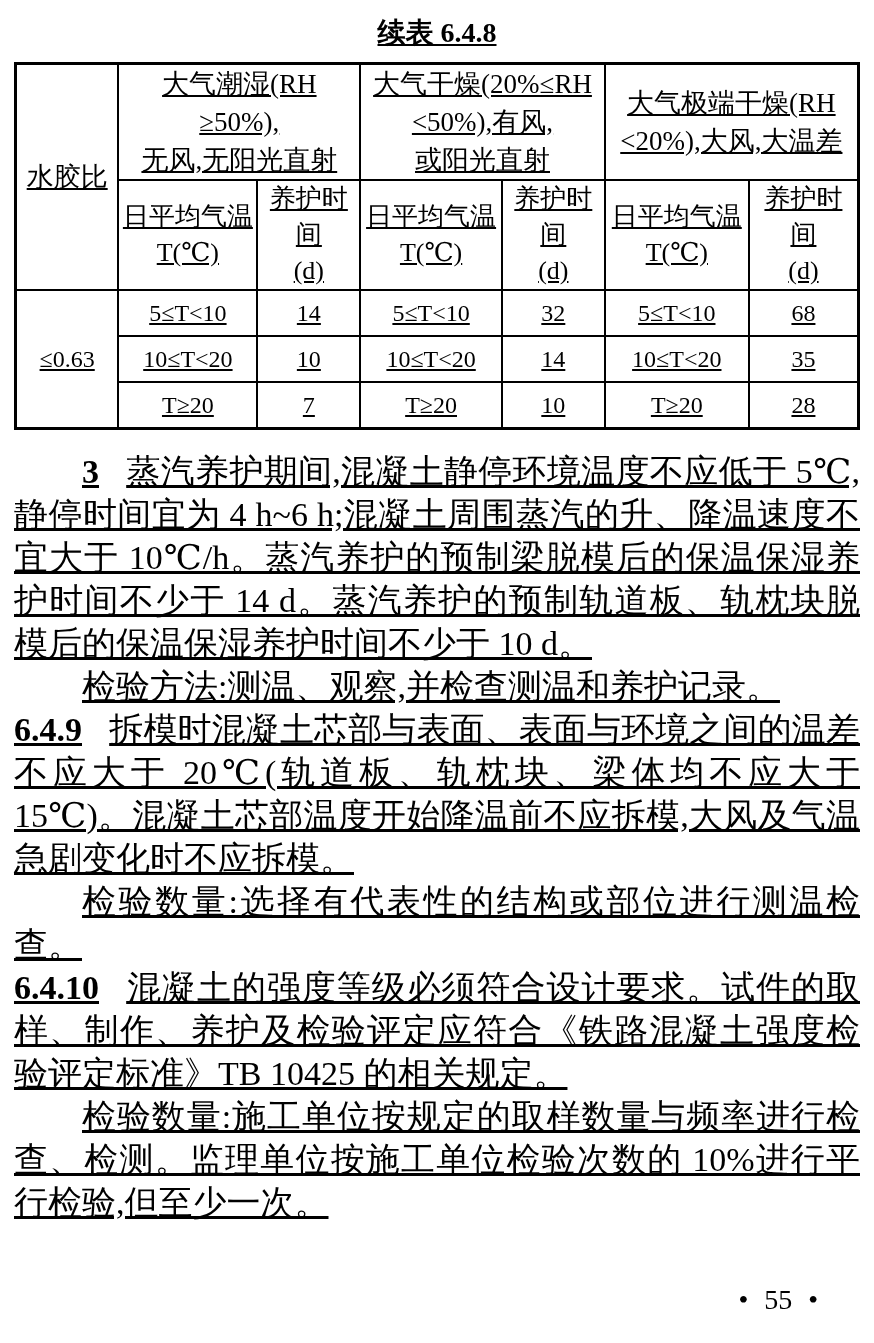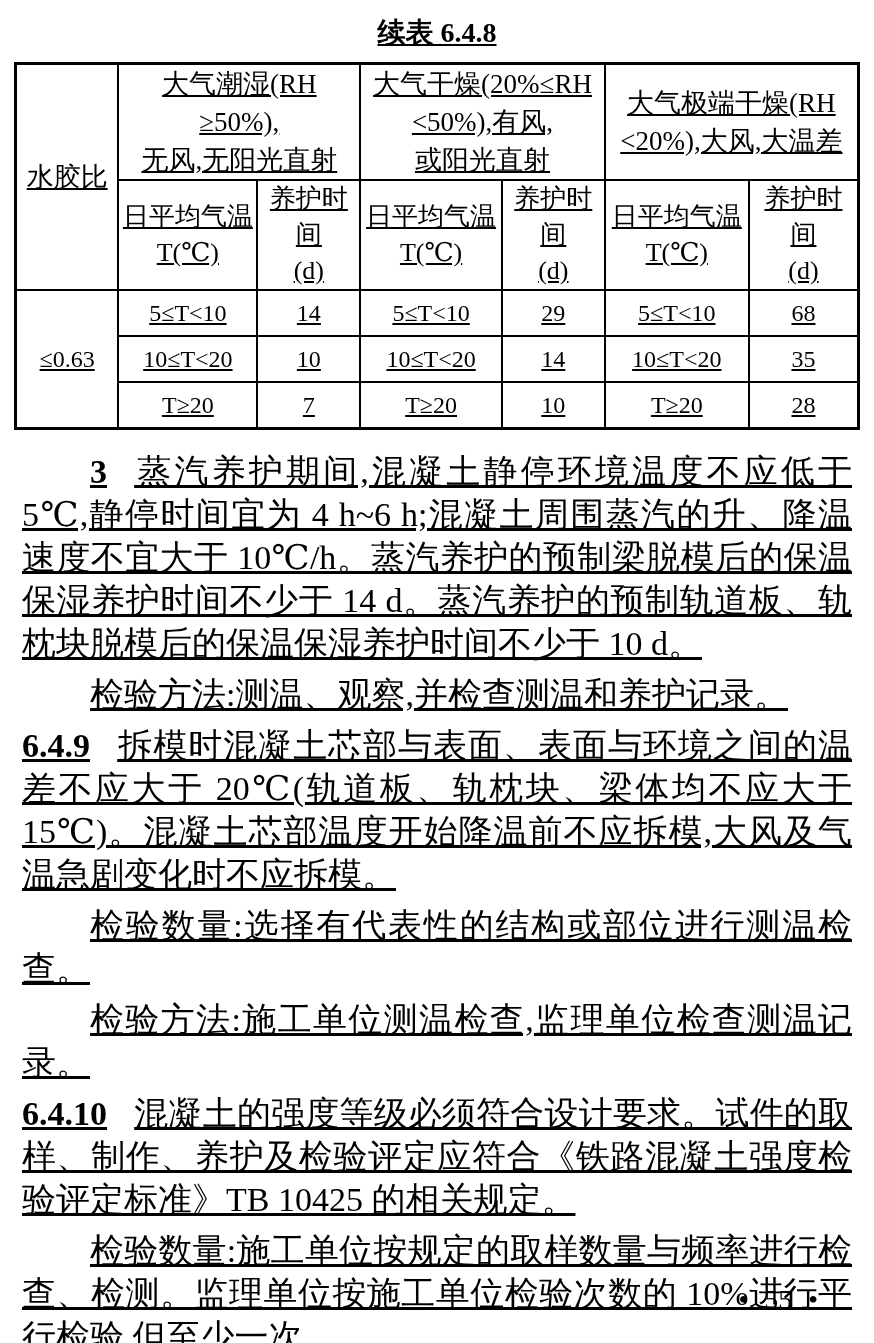--- a/index.html
+++ b/index.html
@@ -33,21 +33,21 @@
   tr.data-row td  { height:44px;  font-size:24px; line-height:44px; }
   th.c-wbr        { font-size:28px; }
   td.c-wbr-val    { font-size:28px; }
 
   
   .body-text {
     margin-top:20px;
     font-size:34px; line-height:43px;
     text-align:justify;
   }
-  .para { margin:8px; }
+  .para { margin:0; }
   .para.ind { text-indent:2em; }
   .para.sec { text-indent:0; }
   .pnum { font-weight:bold; margin-right:0.8em; }
 
   
   .page-num {
     position:absolute; right:56px; top:1284px;
     font-size:28px; word-spacing:9px;
   }
 </style>
@@ -91,21 +91,21 @@
       <th>日平均气温
 T(℃)</th>
       <th>养护时间
 (d)</th>
     </tr>
     <tr class="data-row">
       <td class="c-wbr-val" rowspan="3">≤0.63</td>
       <td>5≤T&lt;10</td>
       <td>14</td>
       <td>5≤T&lt;10</td>
-      <td>29</td>
+      <td>32</td>
       <td>5≤T&lt;10</td>
       <td>68</td>
     </tr>
     <tr class="data-row">
       <td>10≤T&lt;20</td>
       <td>10</td>
       <td>10≤T&lt;20</td>
       <td>14</td>
       <td>10≤T&lt;20</td>
       <td>35</td>
@@ -119,20 +119,19 @@
       <td>28</td>
     </tr>
   </tbody>
     </table>
 
   <div class="body-text">
     <p class="para ind"><span class="pnum">3</span><span>蒸汽养护期间,混凝土静停环境温度不应低于 5℃,静停时间宜为 4 h~6 h;混凝土周围蒸汽的升、降温速度不宜大于 10℃/h。蒸汽养护的预制梁脱模后的保温保湿养护时间不少于 14 d。蒸汽养护的预制轨道板、轨枕块脱模后的保温保湿养护时间不少于 10 d。</span></p>
     <p class="para ind"><span>检验方法:测温、观察,并检查测温和养护记录。</span></p>
     <p class="para sec"><span class="pnum">6.4.9</span><span>拆模时混凝土芯部与表面、表面与环境之间的温差不应大于 20℃(轨道板、轨枕块、梁体均不应大于 15℃)。混凝土芯部温度开始降温前不应拆模,大风及气温急剧变化时不应拆模。</span></p>
     <p class="para ind"><span>检验数量:选择有代表性的结构或部位进行测温检查。</span></p>
-    <p class="para ind"><span>检验方法:施工单位测温检查,监理单位检查测温记录。</span></p>
     <p class="para sec"><span class="pnum">6.4.10</span><span>混凝土的强度等级必须符合设计要求。试件的取样、制作、养护及检验评定应符合《铁路混凝土强度检验评定标准》TB 10425 的相关规定。</span></p>
     <p class="para ind"><span>检验数量:施工单位按规定的取样数量与频率进行检查、检测。监理单位按施工单位检验次数的 10%进行平行检验,但至少一次。</span></p>
   </div>
 
   <div class="page-num">• 55 •</div>
 
 </div>
 
 </body></html>

